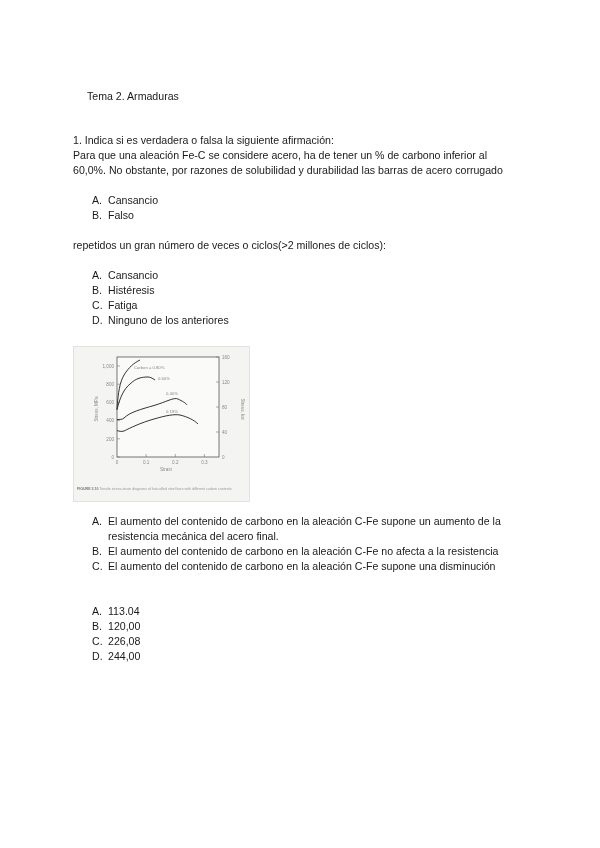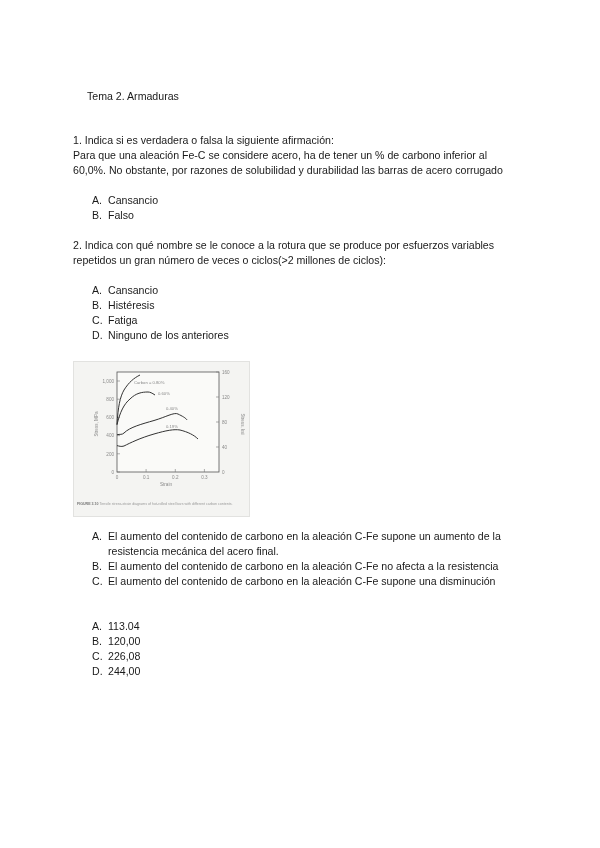--- a/index.html
+++ b/index.html
@@ -74,21 +74,20 @@
     <div class="line">60,0%. No obstante, por razones de solubilidad y durabilidad las barras de acero corrugado</div>
     <div class="gap"></div>
     <ul class="options">
       <li><span class="letter">A.</span><span>Cansancio</span></li>
       <li><span class="letter">B.</span><span>Falso</span></li>
     </ul>
   </div>
   <div class="gap"></div>
 
   <div>
-    <div class="line">2. Indica con qué nombre se le conoce a la rotura que se produce por esfuerzos variables</div>
     <div class="line">repetidos un gran número de veces o ciclos(&gt;2 millones de ciclos):</div>
     <div class="gap"></div>
     <ul class="options">
       <li><span class="letter">A.</span><span>Cansancio</span></li>
       <li><span class="letter">B.</span><span>Histéresis</span></li>
       <li><span class="letter">C.</span><span>Fatiga</span></li>
       <li><span class="letter">D.</span><span>Ninguno de los anteriores</span></li>
     </ul>
   </div>
   <div class="gap"></div>

